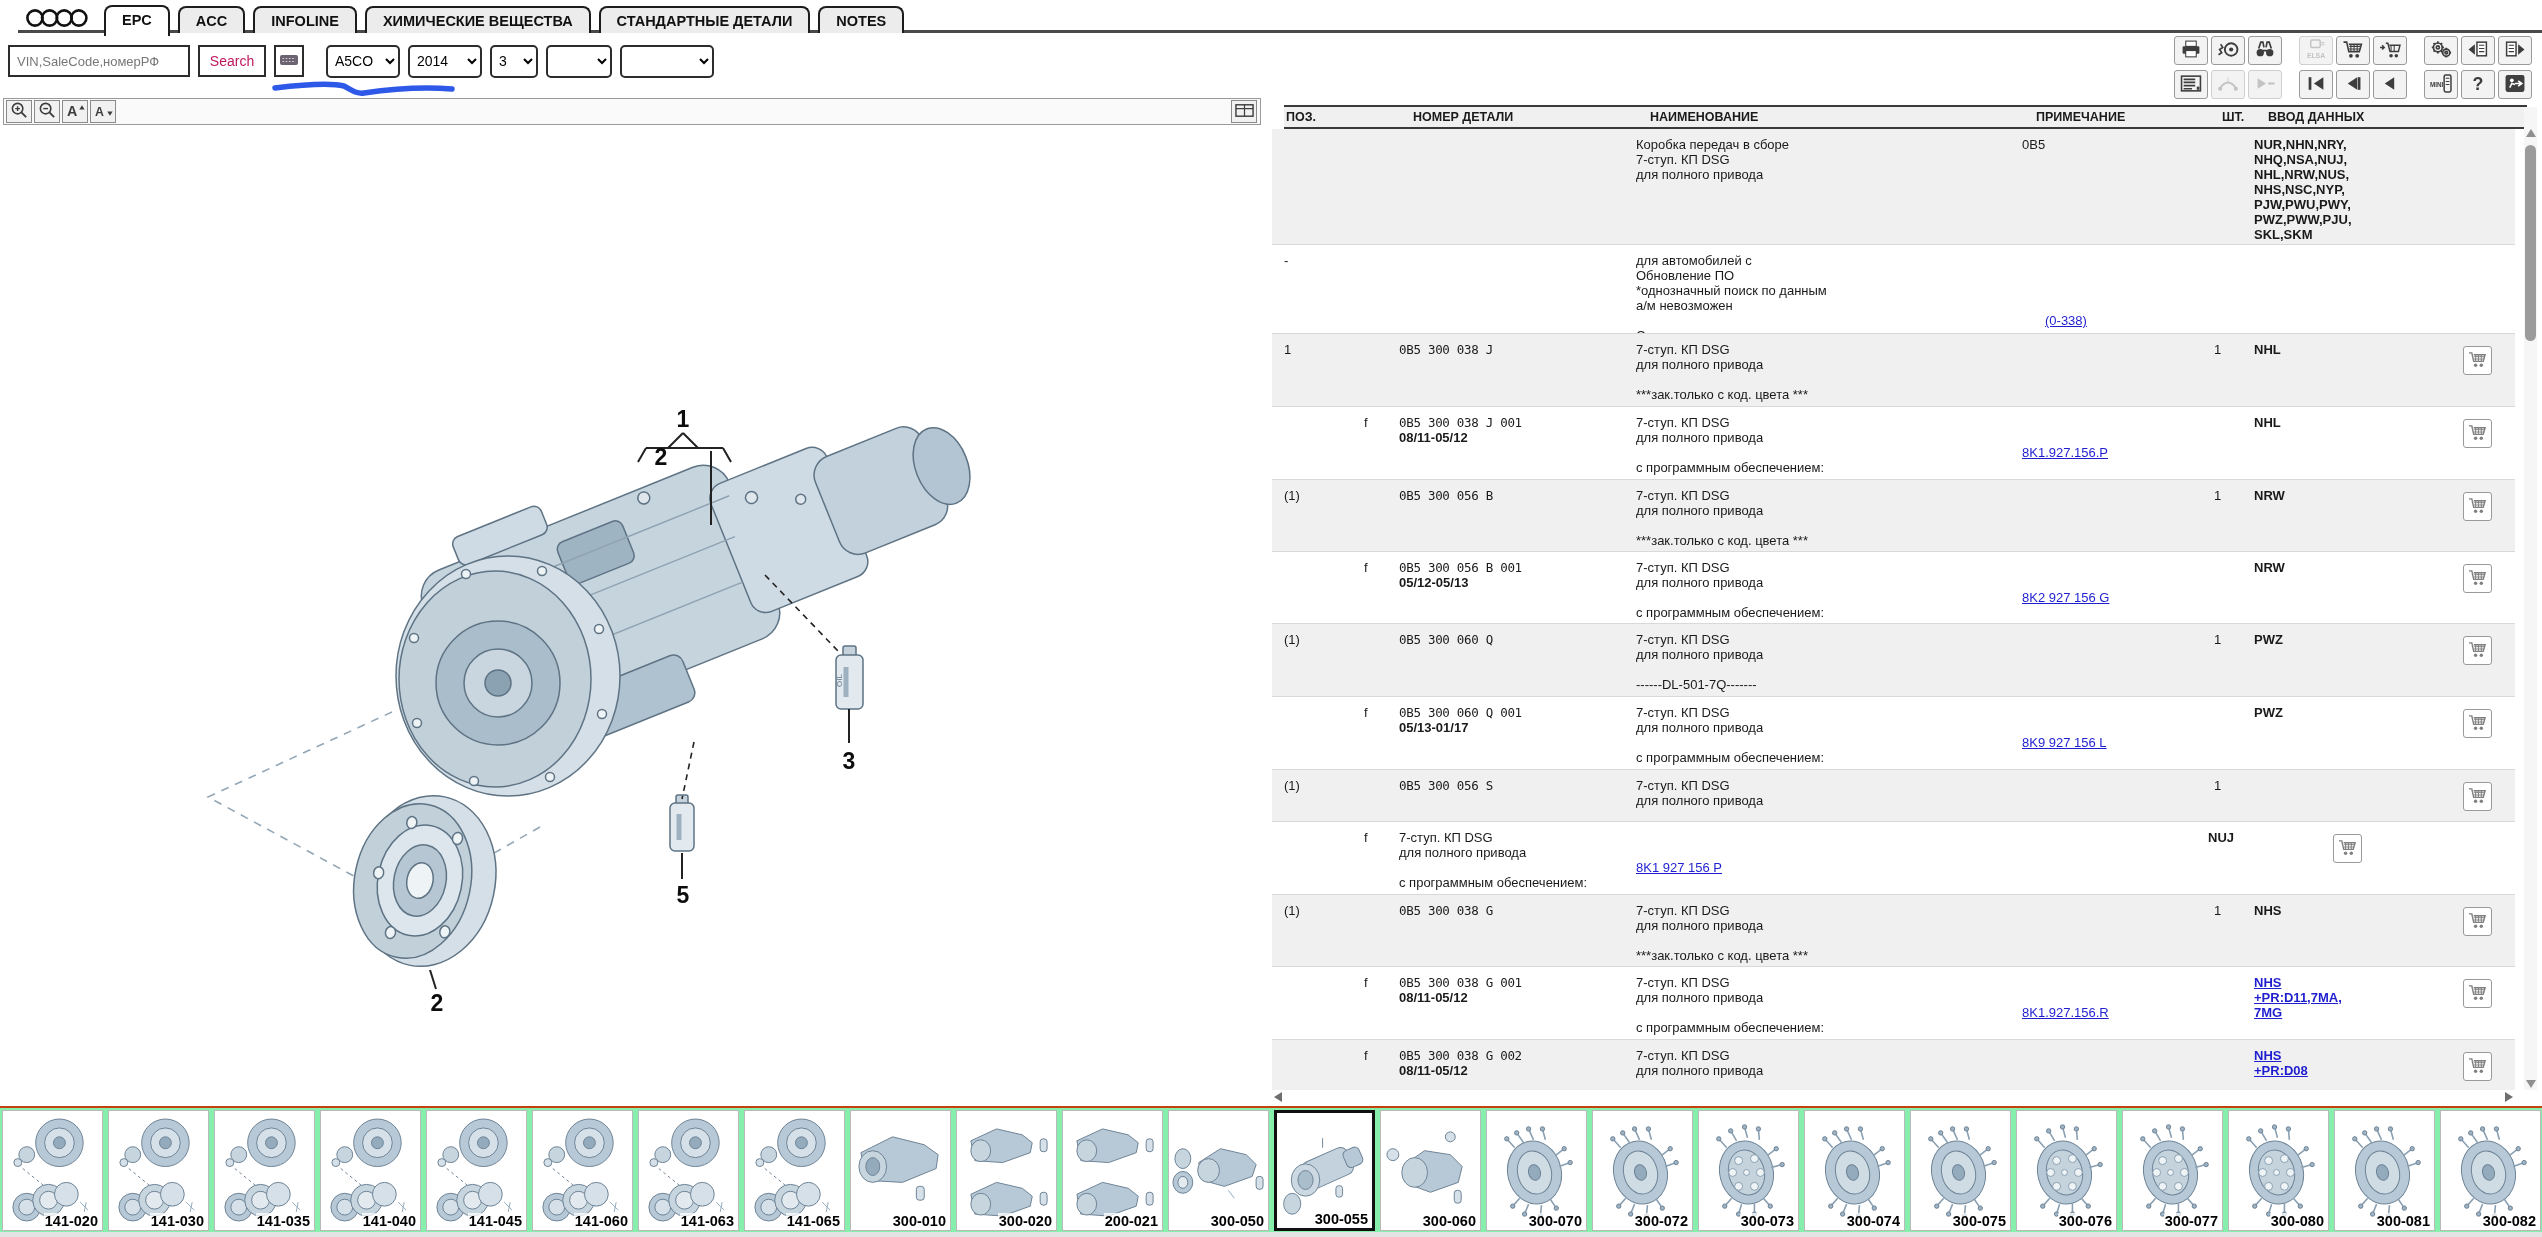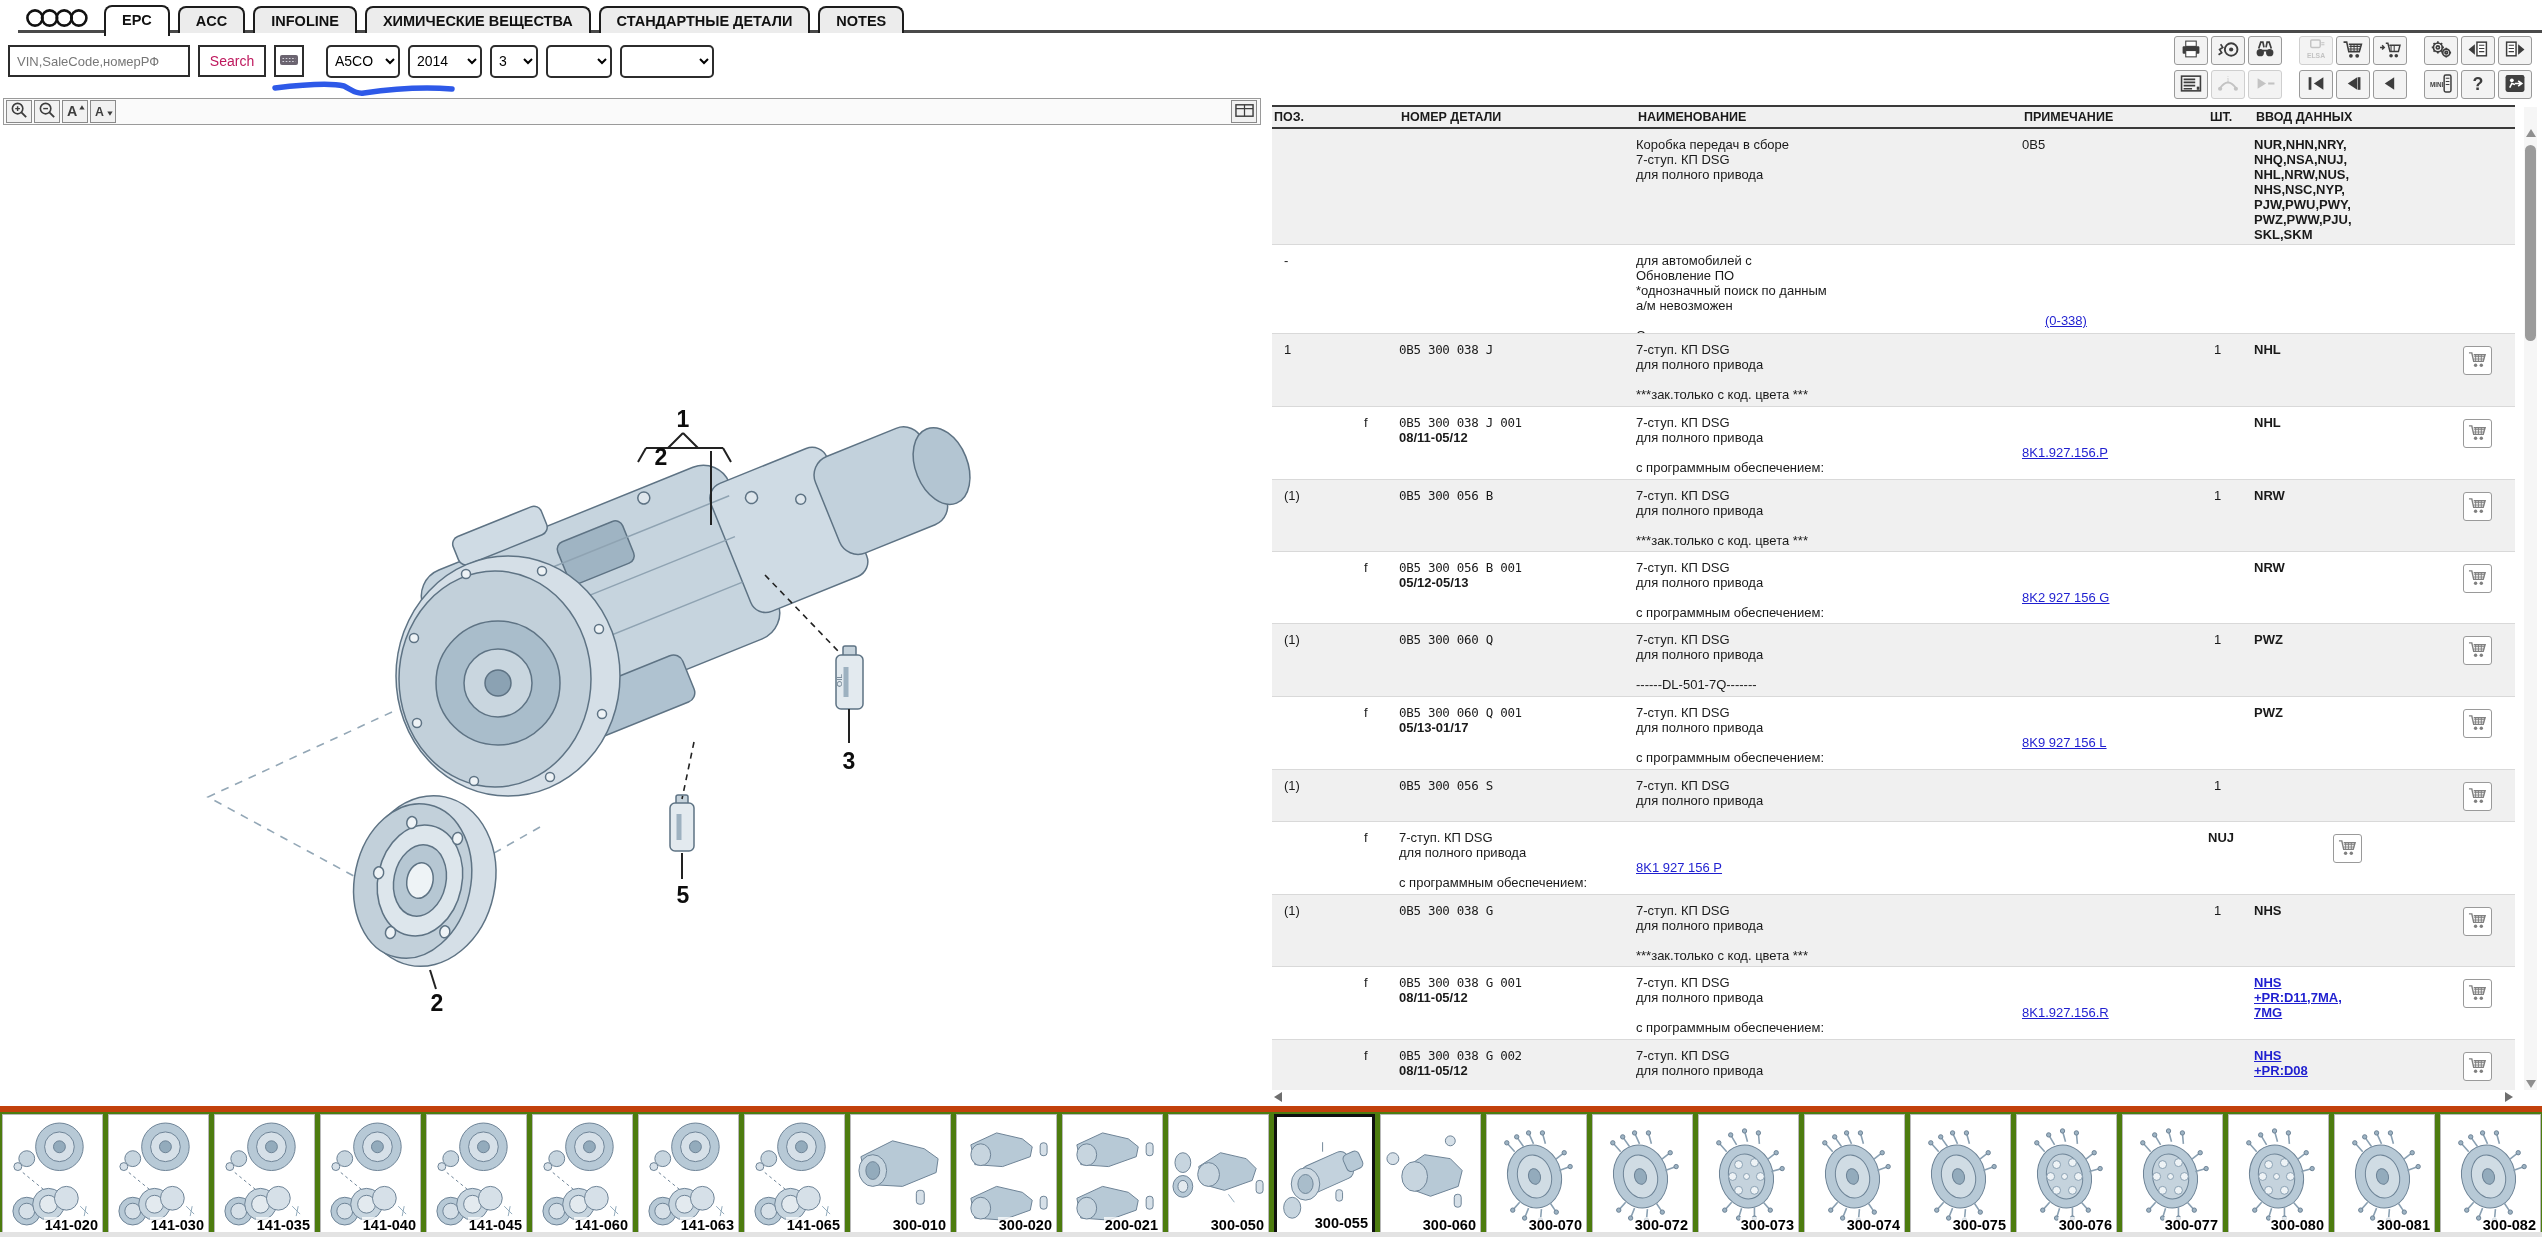--- a/index.html
+++ b/index.html
@@ -34,21 +34,21 @@
   .viewer-tools{position:absolute;left:3px;top:98px;width:1258px;height:27px;border:1px solid #9a9a9a;
                 background:#fafafa;display:flex;align-items:center;box-sizing:border-box;}
   .vt-btn{width:26px;height:23px;border:1px solid #8a8a8a;margin-left:2px;background:#f1f1f1;color:#3d3d3d;
           display:flex;align-items:center;justify-content:center;padding:0;cursor:pointer;}
   .vt-btn svg{width:21px;height:19px;}
   .vt-right{margin-left:auto;margin-right:3px;}
   #diagram{position:absolute;left:0;top:127px;width:1262px;height:973px;}
   .callout{font-weight:bold;font-size:23px;fill:#0d0d0d;cursor:pointer;}
   
   .table-wrap{position:absolute;left:1272px;top:95px;width:1243px;height:995px;}
-  .thead{position:absolute;left:0;top:10px;width:100%;height:24px;background:#f0f0f0;
+  .thead{position:absolute;left:12px;top:10px;width:100%;height:24px;background:#f0f0f0;
          border-top:2px solid #3a3a3a;border-bottom:2px solid #3a3a3a;box-sizing:border-box;
          display:grid;grid-template-columns:127px 237px 386px 186px 46px 186px 75px;
          font-weight:bold;font-size:12.5px;align-items:center;}
   .thead div{padding-left:2px;white-space:nowrap;}
   .tbody{position:absolute;left:0;top:34px;width:100%;height:961px;overflow:hidden;}
   .trow{display:grid;grid-template-columns:127px 237px 386px 186px 46px 186px 75px;
         border-bottom:1px solid #d9d9d9;box-sizing:border-box;font-size:13px;line-height:15px;overflow:hidden;}
   .trow.shade{background:#f0f0f0;}
   .trow>div{padding-top:8px;}
   .c-pos{padding-left:12px;}
@@ -68,22 +68,22 @@
   
   .vscroll{position:absolute;left:2524px;top:107px;width:13px;height:983px;background:#f6f6f6;}
   .vthumb{position:absolute;left:1px;top:38px;width:11px;height:196px;background:#9b9b9b;border-radius:6px;cursor:pointer;}
   .arr{width:0;height:0;position:absolute;cursor:pointer;}
   .arr-up{left:2px;top:22px;border-left:5px solid transparent;border-right:5px solid transparent;border-bottom:8px solid #8f8f8f;}
   .arr-down{left:2px;bottom:2px;border-left:5px solid transparent;border-right:5px solid transparent;border-top:8px solid #8f8f8f;}
   .hscroll{position:absolute;left:1272px;top:1091px;width:1243px;height:13px;}
   .arr-left{left:2px;top:1px;border-top:5px solid transparent;border-bottom:5px solid transparent;border-right:8px solid #6e6e6e;}
   .arr-right{right:2px;top:1px;border-top:5px solid transparent;border-bottom:5px solid transparent;border-left:8px solid #6e6e6e;}
   
-  .filmstrip{position:absolute;left:0;top:1106px;width:2542px;height:126px;background:#4d7c0f;
-             border-top:6px solid #c2410c;display:flex;gap:5px;padding:2px 2px 0;box-sizing:border-box;}
+  .filmstrip{position:absolute;left:0;top:1106px;width:2542px;height:126px;background:#86efac;
+             border-top:2px solid #c2410c;display:flex;gap:5px;padding:2px 2px 0;box-sizing:border-box;}
   .thumb{width:101px;height:121px;background:#fff;border:1px solid #b9b9b9;position:relative;flex:none;
          box-sizing:border-box;cursor:pointer;}
   .thumb.selected{border:3px solid #101010;}
   .thumb svg{width:100%;height:100%;display:block;}
   .thumb-label{position:absolute;right:3px;bottom:1px;font-weight:bold;font-size:14.5px;color:#000;
                background:rgba(255,255,255,.75);padding:0 1px;}
   .strip-bar{position:absolute;left:0;bottom:0;width:100%;height:5px;background:#e3e3e3;}
 </style>
 </head>
 <body>

